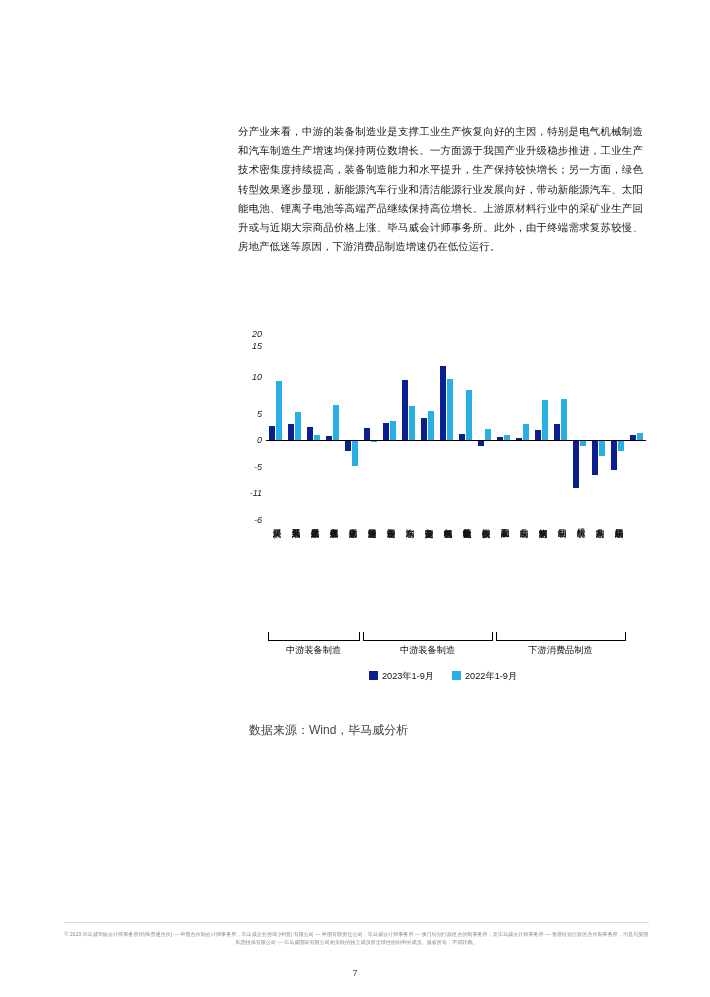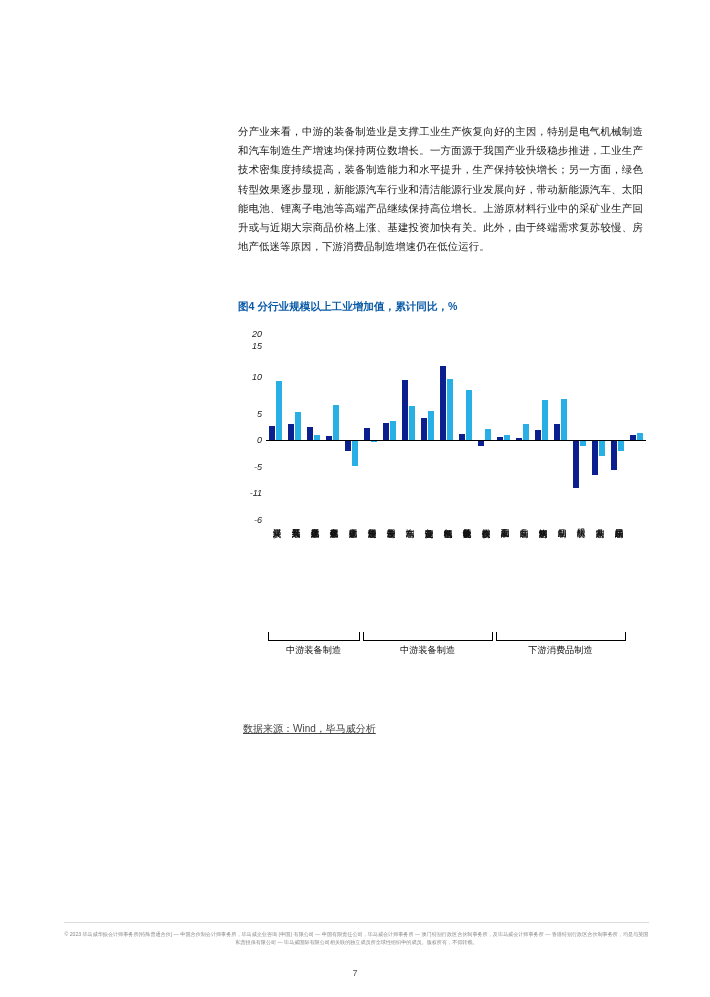--- a/index.html
+++ b/index.html
@@ -131,25 +131,24 @@
   .legend span.sw{
     display:inline-block;
     width:9px;height:9px;
     margin-right:4px;
     position:relative;
     top:1px;
   }
   .legend .item{margin:0 9px;}
   .source{
     position:absolute;
-    left:243px;
+    left:249px;
     top:722px;
-    font-size:10px;
+    font-size:12px;
     color:#444;
-    text-decoration:underline;
   }
   .footer{
     position:absolute;
     left:64px;
     top:930px;
     width:585px;
     font-size:5.1px;
     line-height:8px;
     color:#8a8a8a;
     text-align:center;
@@ -169,23 +168,22 @@
     text-align:center;
     font-size:9px;
     color:#555;
   }
 </style>
 </head>
 <body>
 
 <div class="page">
 
-  <div class="body-text">分产业来看，中游的装备制造业是支撑工业生产恢复向好的主因，特别是电气机械制造和汽车制造生产增速均保持两位数增长。一方面源于我国产业升级稳步推进，工业生产技术密集度持续提高，装备制造能力和水平提升，生产保持较快增长；另一方面，绿色转型效果逐步显现，新能源汽车行业和清洁能源行业发展向好，带动新能源汽车、太阳能电池、锂离子电池等高端产品继续保持高位增长。上游原材料行业中的采矿业生产回升或与近期大宗商品价格上涨、基建投资加快有关。此外，由于终端需求复苏较慢、房地产低迷等原因，下游消费品制造增速仍在低位运行。</div>
-
-  <div class="fig-title">图4 分行业规模以上工业增加值，累计同比，%</div>
+  <div class="body-text">分产业来看，中游的装备制造业是支撑工业生产恢复向好的主因，特别是电气机械制造和汽车制造生产增速均保持两位数增长。一方面源于我国产业升级稳步推进，工业生产技术密集度持续提高，装备制造能力和水平提升，生产保持较快增长；另一方面，绿色转型效果逐步显现，新能源汽车行业和清洁能源行业发展向好，带动新能源汽车、太阳能电池、锂离子电池等高端产品继续保持高位增长。上游原材料行业中的采矿业生产回升或与近期大宗商品价格上涨、毕马威会计师事务所。此外，由于终端需求复苏较慢、房地产低迷等原因，下游消费品制造增速仍在低位运行。</div>
+
 
   <div class="chart-area">
     <div class="plot">
       <div class="bars" id="bars">
           <div class="grp" style="left: 0px; width: 19px;">
             <div class="bar a" style="top: 92.4686px; height: 13.8171px; left: 3px; background: rgb(11, 31, 143);"></div>
             <div class="bar b" style="top: 46.7657px; height: 59.52px; left: 10px; background: rgb(40, 176, 230);"></div>
           </div>
           <div class="grp" style="left: 19px; width: 19px;">
             <div class="bar a" style="top: 90.3429px; height: 15.9429px; left: 3px; background: rgb(11, 31, 143);"></div>
@@ -304,20 +302,21 @@
         <div class="seg-label" style="left: 30px; width: 91px;">中游装备制造</div>
         <div class="seg-rule" style="left: 125px; width: 129px;"></div>
         <div class="seg-tick" style="left: 125px; top: 310px; height: 9px;"></div>
         <div class="seg-tick" style="left: 254px; top: 310px; height: 9px;"></div>
         <div class="seg-label" style="left: 125px; width: 129px;">中游装备制造</div>
         <div class="seg-rule" style="left: 258px; width: 129px;"></div>
         <div class="seg-tick" style="left: 258px; top: 310px; height: 9px;"></div>
         <div class="seg-tick" style="left: 387px; top: 310px; height: 9px;"></div>
         <div class="seg-label" style="left: 258px; width: 129px;">下游消费品制造</div>
       </div>
+    <div class="legend" id="legend"><span class="item"><span class="sw" style="background: rgb(11, 31, 143);"></span><span>2023年1-9月</span></span><span class="item"><span class="sw" style="background: rgb(40, 176, 230);"></span><span>2022年1-9月</span></span></div>
   </div>
 
   <div class="source">数据来源：Wind，毕马威分析</div>
 
   <div class="footer-rule"></div>
   <div class="footer">© 2023 毕马威华振会计师事务所(特殊普通合伙) — 中国合伙制会计师事务所，毕马威企业咨询 (中国) 有限公司 — 中国有限责任公司，毕马威会计师事务所 — 澳门特别行政区合伙制事务所，及毕马威会计师事务所 — 香港特别行政区合伙制事务所，均是与英国私营担保有限公司 — 毕马威国际有限公司相关联的独立成员所全球性组织中的成员。版权所有，不得转载。</div>
   <div class="pageno">7</div>
 </div>
 
 </body></html>

